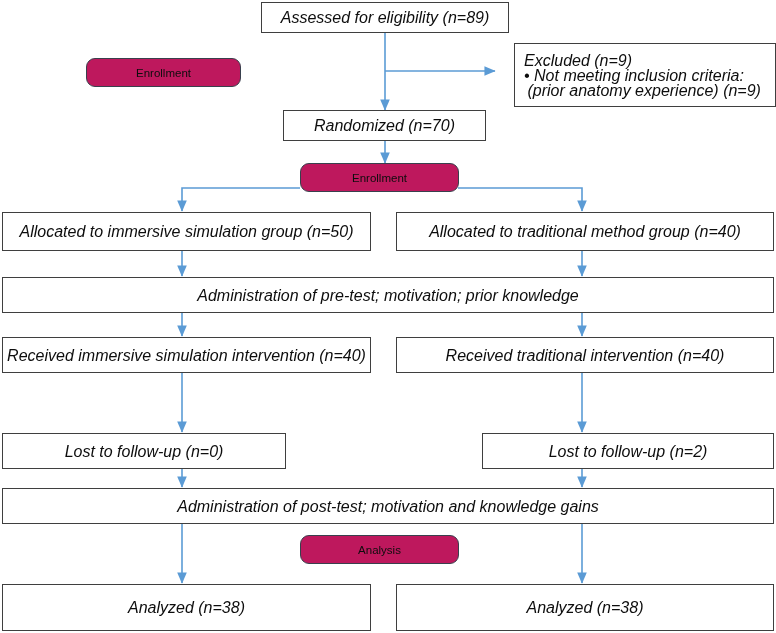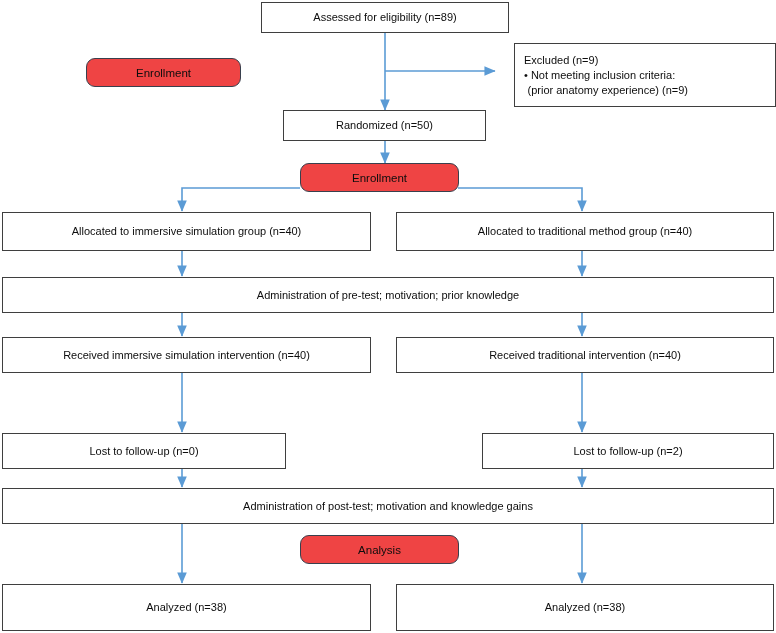--- a/index.html
+++ b/index.html
@@ -30,25 +30,26 @@
   .node {
     position: absolute;
     box-sizing: border-box;
     background: #ffffff;
     border: 1px solid #3f3f3f;
     z-index: 2;
     display: flex;
     flex-direction: column;
     align-items: center;
     justify-content: center;
-    font-size: 11px;
+    font-size: 16px;
     line-height: 15px;
     color: #0d0d0d;
     text-align: center;
     padding: 2px 6px;
+    font-style: italic;
   }
   .node .line {
     white-space: nowrap;
   }
   
   .node.left-align {
     align-items: center;
     text-align: left;
     padding-left: 9px;
   }
@@ -56,21 +57,21 @@
     display: block;
     width: 100%;
   }
   .indent {
     padding-left: 7px;
   }
   
   .stage {
     position: absolute;
     box-sizing: border-box;
-    background: #ef4444;
+    background: #be185d;
     border: 1px solid #39404d;
     border-radius: 9px;
     z-index: 3;
     display: flex;
     align-items: center;
     justify-content: center;
     font-size: 11.5px;
     color: #0d0d0d;
     text-align: center;
   }
@@ -128,29 +129,29 @@
     <span>Enrollment</span>
   </div>
 
   <div class="node left-align" style="left:514px; top:43px; width:262px; height:64px;">
     <span class="line">Excluded (n=9)</span>
     <span class="line">• Not meeting inclusion criteria:</span>
     <span class="line indent">(prior anatomy experience) (n=9)</span>
   </div>
 
   <div class="node" style="left:283px; top:110px; width:203px; height:31px;">
-    <span class="line">Randomized (n=50)</span>
+    <span class="line">Randomized (n=70)</span>
   </div>
 
   <div class="stage" style="left:300px; top:163px; width:159px; height:29px;">
     <span>Enrollment</span>
   </div>
 
   <div class="node" style="left:2px; top:212px; width:369px; height:39px;">
-    <span class="line">Allocated to immersive simulation group (n=40)</span>
+    <span class="line">Allocated to immersive simulation group (n=50)</span>
   </div>
   <div class="node" style="left:396px; top:212px; width:378px; height:39px;">
     <span class="line">Allocated to traditional method group (n=40)</span>
   </div>
 
   <div class="node" style="left:2px; top:277px; width:772px; height:36px;">
     <span class="line">Administration of pre-test; motivation; prior knowledge</span>
   </div>
 
   <div class="node" style="left:2px; top:337px; width:369px; height:36px;">

